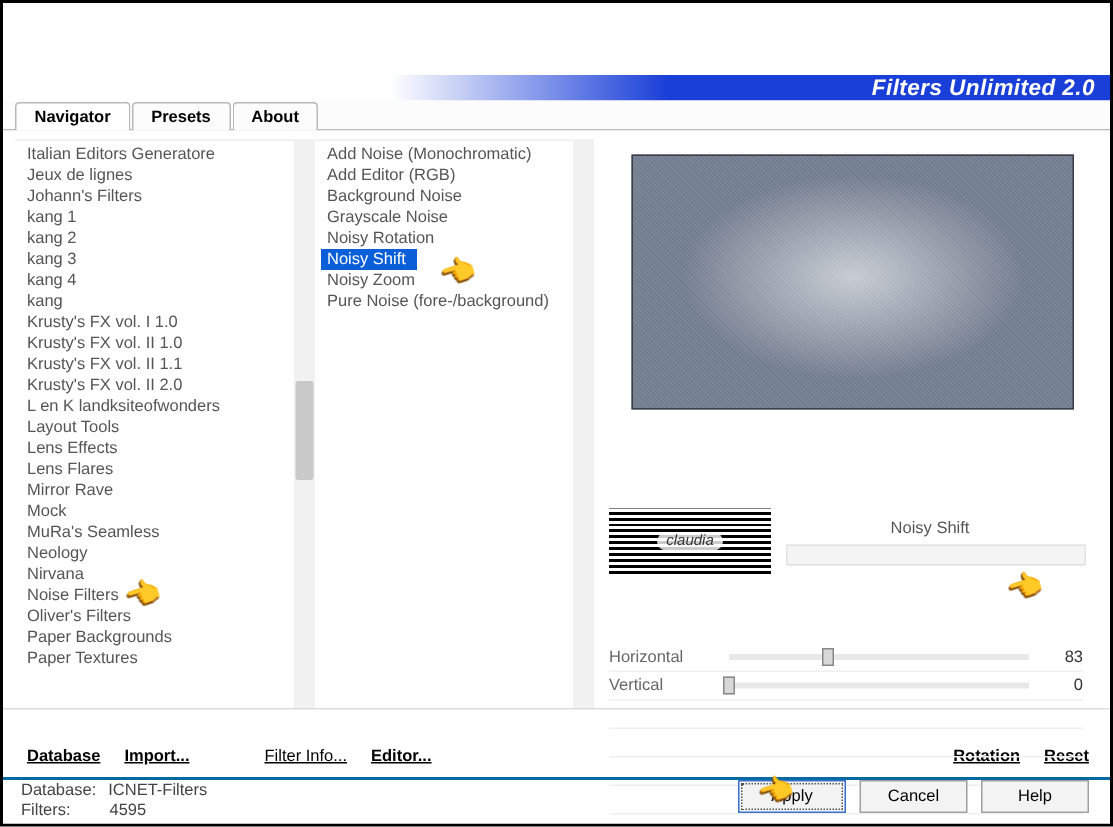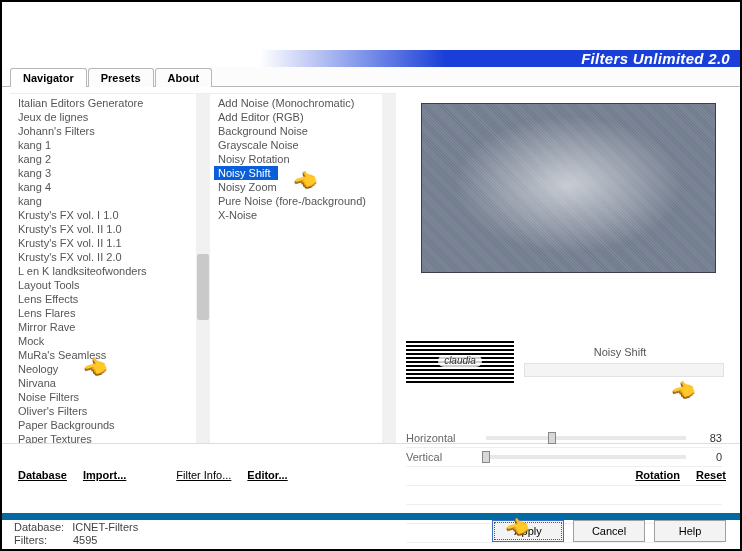--- a/index.html
+++ b/index.html
@@ -39,21 +39,21 @@
 .params { margin: 14px 10px 0 10px; }
 .param-row { display: flex; align-items: center; height: 19px; border-bottom: 1px solid #efefef; }
 .param-row .lbl { width: 70px; color: #666; }
 .param-row .slider-track { flex: 1; position: relative; height: 4px; background: #e8e8e8; margin: 0 10px; }
 .param-row .slider-thumb { position: absolute; top: -4px; width: 8px; height: 12px; background: #d8d8d8; border: 1px solid #888; transform: translateX(-4px); }
 .param-row .val { width: 26px; text-align: right; color: #333; }
 .bottom-btn-row { display: flex; gap: 4px; padding: 23px 8px 6px 10px; align-items: center; border-top: 1px solid #ddd; margin-top: auto; }
 .link-btn { font-size: 11px; color: #000; text-decoration: underline; cursor: pointer; padding: 2px 6px; }
 .bold { font-weight: bold; }
 .spacer { flex: 1; }
-.status { display: flex; padding: 1px 12px 3px 12px; color: #444; background: #fff; border-top: 7px solid #0369a1; margin-top: 24px; }
+.status { display: flex; padding: 1px 12px 3px 12px; color: #444; background: #fff; border-top: 2px solid #0369a1; }
 .status .pair { display: flex; gap: 8px; width: 170px; }
 .status .left-col { display: flex; flex-direction: column; gap: 1px; }
 .dlg-buttons { position: absolute; right: 14px; bottom: 7px; display: flex; gap: 9px; }
 .btn { width: 72px; height: 22px; background: #f3f3f3; border: 1px solid #a0a0a0; font-size: 11px; cursor: default; }
 .btn.primary { border: 1px solid #3a72c9; outline: 1px dotted #555; outline-offset: -3px; }
 .hand { position: absolute; font-size: 19px; filter: drop-shadow(1px 1px 0 #7a4a00); pointer-events: none; transform: scaleX(-1) rotate(18deg); }
 .col2 .list li.selected { width: 64px; }
 .param-rows-empty li { height: 19px; border-bottom: 1px solid #efefef; list-style: none; }
 </style>
 </head>
@@ -117,21 +117,20 @@
       <div class="listwrap">
         <ul class="list" id="filter-list">
             <li>Add Noise (Monochromatic)</li>
             <li>Add Editor (RGB)</li>
             <li>Background Noise</li>
             <li>Grayscale Noise</li>
             <li>Noisy Rotation</li>
             <li class="selected">Noisy Shift</li>
             <li>Noisy Zoom</li>
             <li>Pure Noise (fore-/background)</li>
-            <li>X-Noise</li>
           </ul>
         <div class="scrollbar"></div>
       </div>
       <span class="hand" style="left:84px; top:76px;">👉</span>
     </div>
 
     <div class="col col3">
       <div class="preview-area">
         <div class="preview"></div>
       </div>

